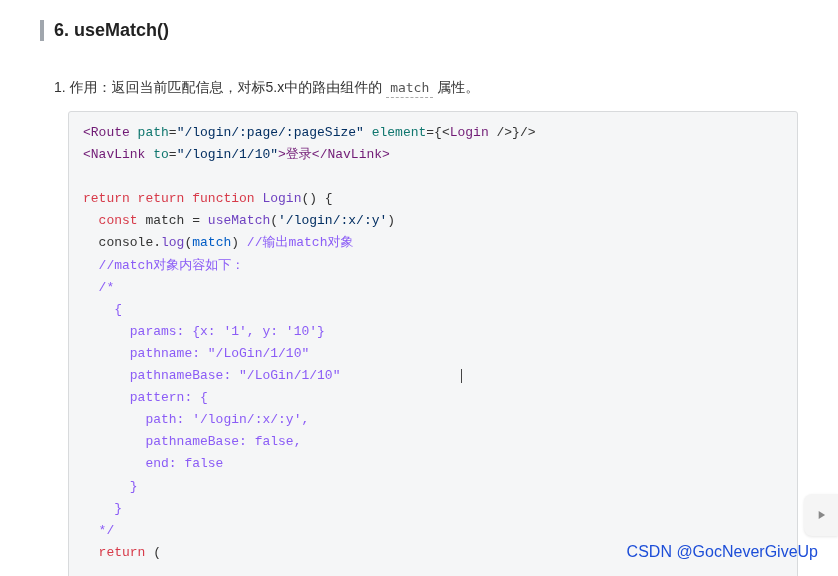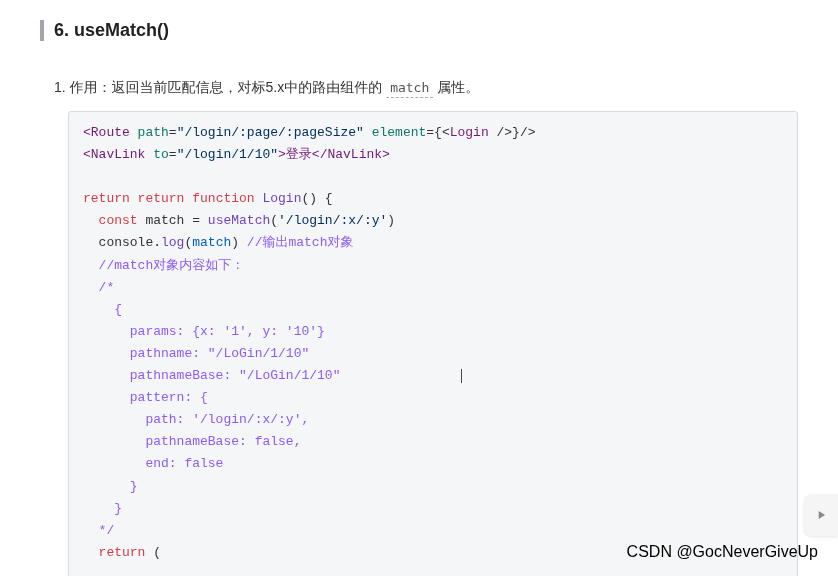--- a/index.html
+++ b/index.html
@@ -52,21 +52,21 @@
     .attr { color: #0f766e; }
     .str { color: #032f62; }
     .kw { color: #d73a49; }
     .fn { color: #6f42c1; }
     .com { color: #8b5cf6; }
     .num { color: #005cc5; }
     .watermark {
       position: absolute;
       bottom: 15px;
       right: 20px;
-      color: #000000;
+      color: #1d4ed8;
       font-size: 16px;
       font-family: Arial, sans-serif;
     }
     .play-icon {
       position: absolute;
       bottom: 40px;
       right: 0px;
       width: 34px;
       height: 42px;
       background: #f5f5f5;

